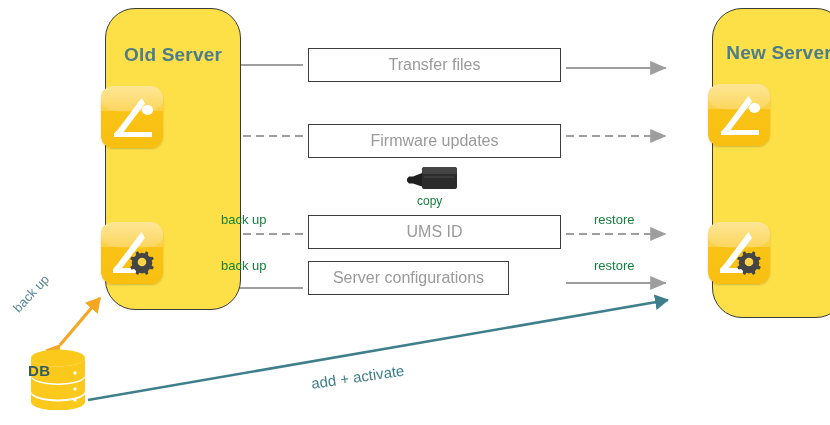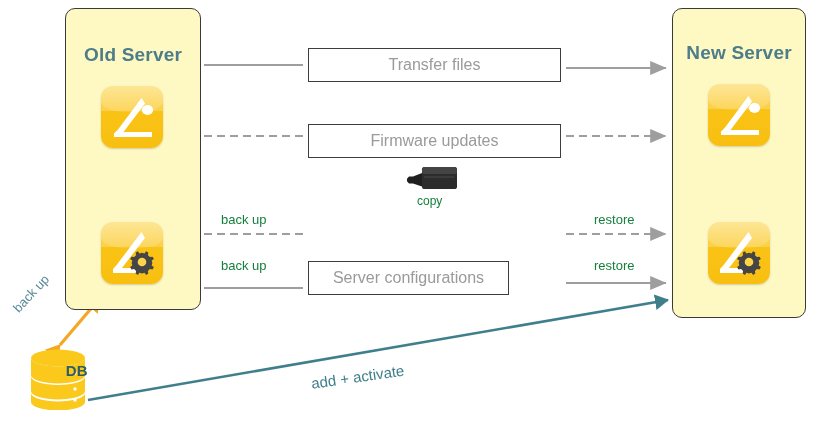--- a/index.html
+++ b/index.html
@@ -6,22 +6,22 @@
   body{
     width:830px;height:425px;position:relative;overflow:hidden;
     font-family:"Liberation Sans","DejaVu Sans",sans-serif;
     -webkit-font-smoothing:antialiased;
   }
   .stage{position:absolute;inset:0;}
   svg.layer{position:absolute;left:0;top:0;width:830px;height:425px;pointer-events:none;}
 
   
   .server-box{
-    position:absolute;border:1.4px solid #3a3a3a;border-radius:10px;
-    background:#fef9c3;box-sizing:border-box;
+    position:absolute;border:1.4px solid #3a3a3a;border-radius:30px;
+    background:#fde047;box-sizing:border-box;margin-left:40px;
   }
   #old-server-box{left:65px;top:8px;width:136px;height:302px;}
   #new-server-box{left:672px;top:8px;width:134px;height:310px;}
 
   .server-title{
     position:absolute;width:100%;text-align:center;
     font-size:19px;font-weight:bold;color:#4d7c8a;letter-spacing:.2px;
     white-space:nowrap;
   }
   #old-server-title{top:35px;}
@@ -66,21 +66,21 @@
   #cap-restore-1{left:594px;top:212px;}
   #cap-restore-2{left:594px;top:258px;}
   #cap-copy{left:417px;top:194px;font-size:12px;}
 
   
   #usb-icon{position:absolute;left:405px;top:164px;width:56px;height:30px;}
 
   
   #db-cylinder{position:absolute;left:28px;top:348px;width:60px;height:62px;}
   #db-label{
-    position:absolute;left:28px;top:362px;width:60px;text-align:right;
+    position:absolute;left:28px;top:362px;width:60px;text-align:left;
     font-size:15px;font-weight:bold;color:#2f5d63;letter-spacing:.3px;
   }
 
   
   #cap-backup-db{
     position:absolute;left:10px;top:305px;font-size:13px;color:#5b8a9b;
     transform:rotate(-47deg);transform-origin:left top;white-space:nowrap;
   }
   #cap-add-activate{
     position:absolute;left:310px;top:375px;font-size:15px;color:#3f7f8c;
@@ -182,20 +182,21 @@
                    2.2,-3.7 4.3,0.6 3.1,-3.1 -0.6,-4.3 3.7,-2.2 2.4,3.6 Z" fill="#454545" transform="scale(0.62)"></path>
           <circle cx="0" cy="0" r="4.3" fill="#fcd349"></circle>
         </g>
       </svg>
     </div>
     <div class="gloss"></div>
   </div>
 
   <div class="topic-box" id="box-transfer-files">Transfer files</div>
   <div class="topic-box" id="box-firmware-updates">Firmware updates</div>
+  <div class="topic-box" id="box-ums-id">UMS ID</div>
   <div class="topic-box" id="box-server-configurations">Server configurations</div>
 
   <svg id="usb-icon" viewBox="0 0 56 30">
     <rect x="17" y="3" width="35" height="22" rx="2.6" fill="#2c2c2c"></rect>
     <rect x="17" y="3" width="35" height="7" rx="2.6" fill="#444444"></rect>
     <path d="M17 9 L8 12.5 L4 12.5 L2 14.8 L2 17.2 L4 19.5 L8 19.5 L17 22.5 Z" fill="#1f1f1f"></path>
     <rect x="19" y="12" width="30" height="2" fill="#3b3b3b"></rect>
   </svg>
   <div class="caption" id="cap-copy">copy</div>
 

